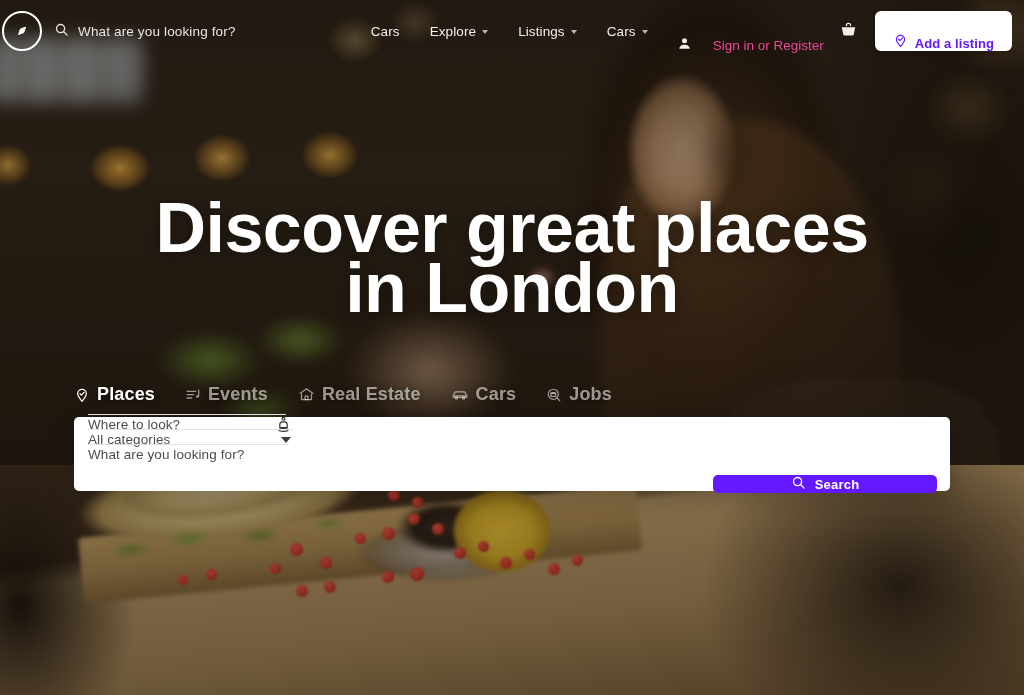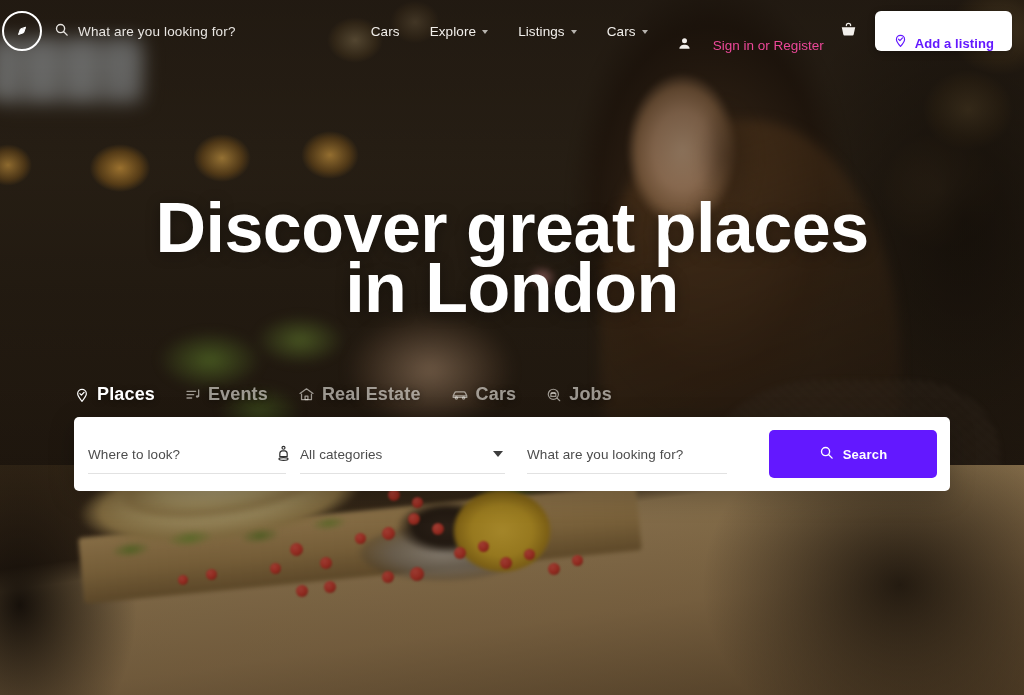--- a/index.html
+++ b/index.html
@@ -370,20 +370,21 @@
   .search-card {
     position: absolute;
     left: 74px; top: 417px;
     width: 876px; height: 74px;
     background: #fff;
     border-radius: 5px;
     box-shadow: 0 6px 26px rgba(0,0,0,.22);
     display: flex; align-items: stretch;
     padding: 0;
     z-index: 15;
+    flex-direction: column;
   }
   .field {
     position: relative;
     display: flex; align-items: center;
     height: 100%;
   }
   .field-where { width: 212px; padding-left: 14px; }
   .field-cat   { width: 227px; padding-left: 14px; }
   .field-what  { width: 222px; padding-left: 14px; }
 
@@ -411,21 +412,21 @@
     right: 10px; top: 50%;
     transform: translateY(-50%);
     width: 0; height: 0;
     border-left: 5px solid transparent;
     border-right: 5px solid transparent;
     border-top: 6px solid #3d3d3d;
   }
 
   .search-btn {
     margin: 13px 13px 13px auto;
-    width: 168px;
+    width: 224px;
     background: #6318ff;
     border-radius: 5px;
     color: #fff;
     font-size: 13px;
     font-weight: bold;
     letter-spacing: .2px;
     display: flex; align-items: center; justify-content: center; gap: 9px;
     cursor: pointer;
     border: none;
     font-family: "Liberation Sans", sans-serif;

